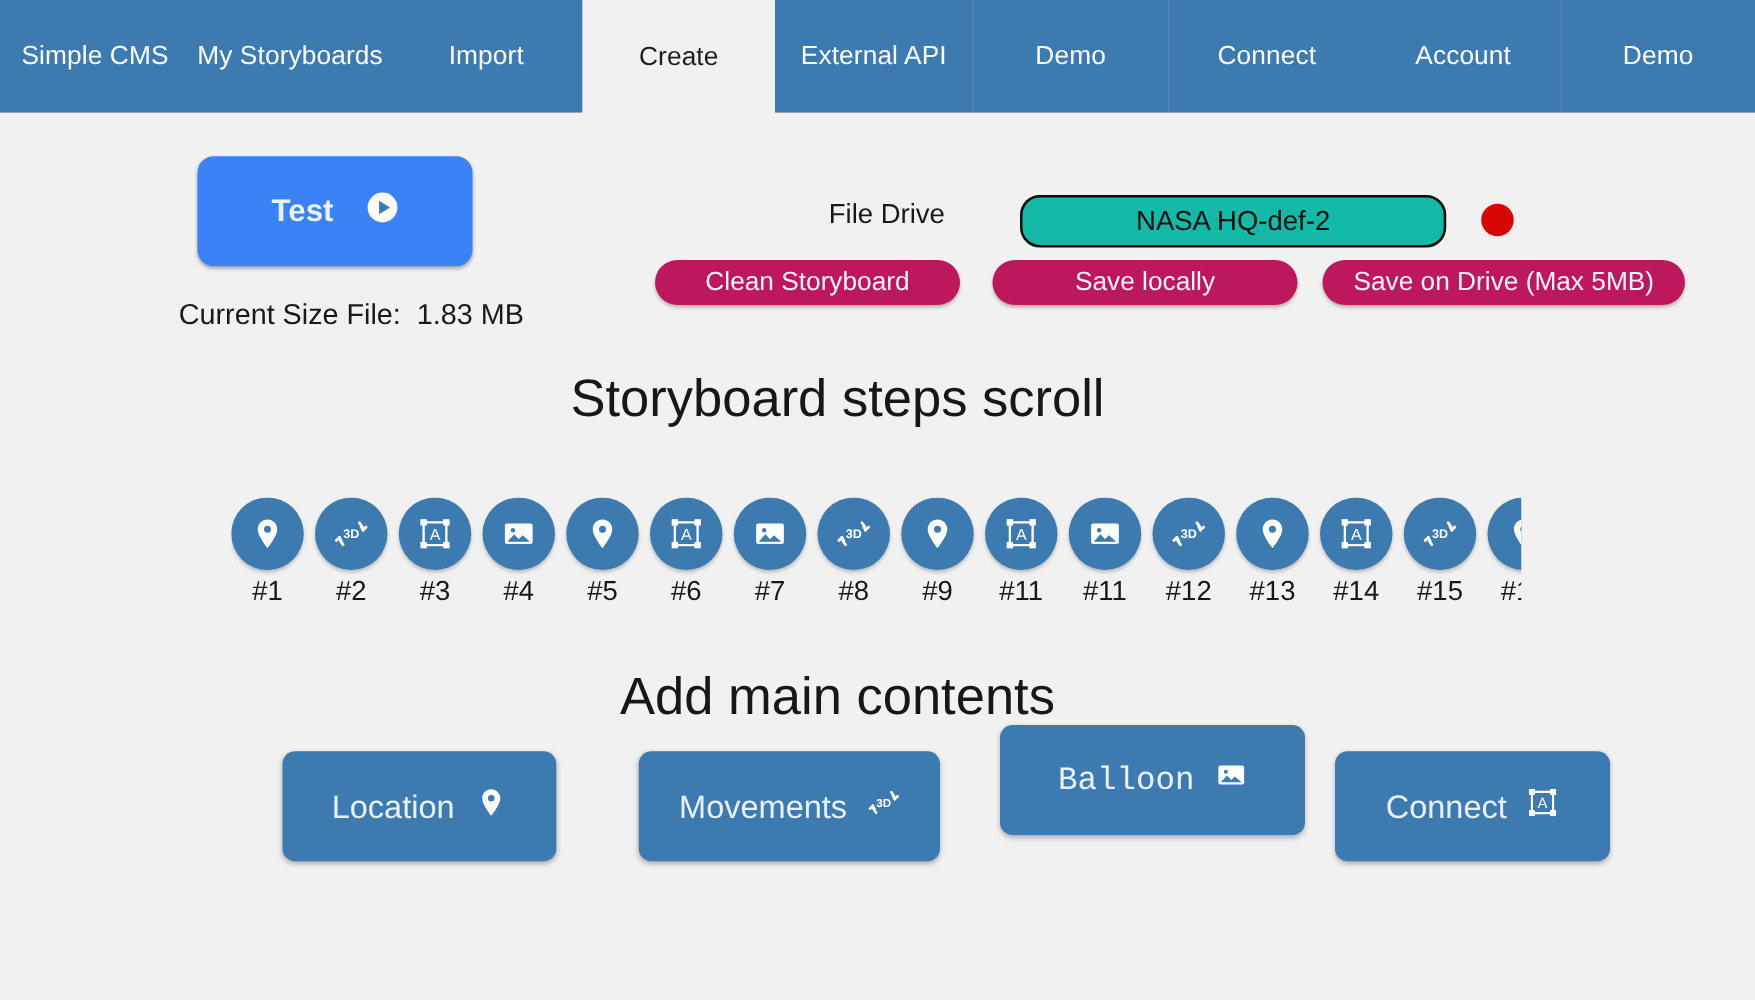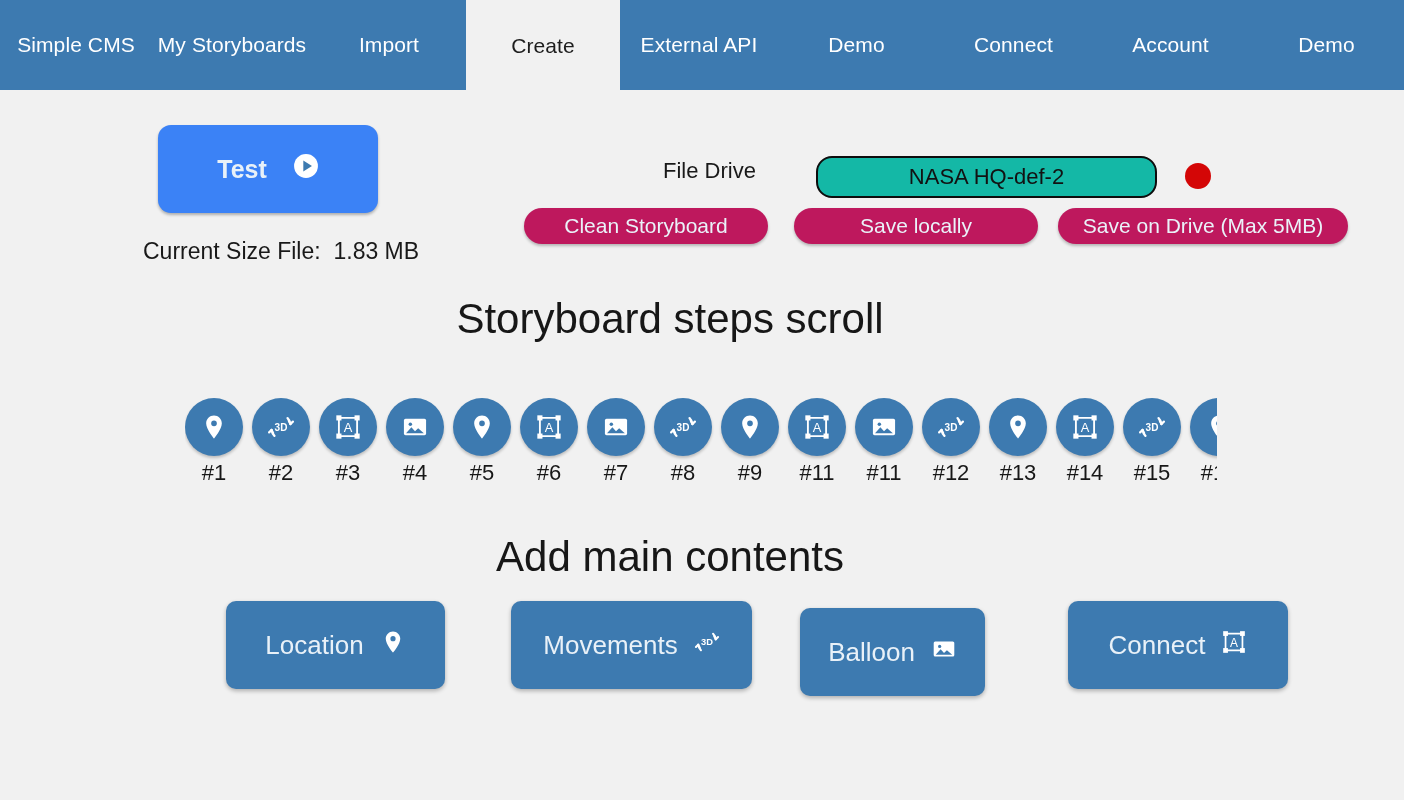--- a/index.html
+++ b/index.html
@@ -178,21 +178,21 @@
     font-size: 26px;
     display: flex;
     align-items: center;
     justify-content: center;
     gap: 16px;
     cursor: pointer;
     box-shadow: 0 2px 4px rgba(0,0,0,0.28);
   }
   #btn-location  { left: 197px;  top: 601px; width: 219px; margin-left: 29px; }
   #btn-movements { left: 511px;  top: 601px; width: 241px; }
-  #btn-balloon   { left: 800px;  top: 608px; width: 185px; }
+  #btn-balloon   { left: 800px;  top: 580px; width: 244px; font-family: Liberation Mono, monospace; }
   #btn-shapes    { left: 1068px; top: 601px; width: 220px; }
 </style>
 </head>
 <body>
 
 <nav class="navbar">
   <div class="nav-item" style="width:152px">
       <span>Simple CMS</span>
     </div>
   <div class="nav-item" style="width:160px">

